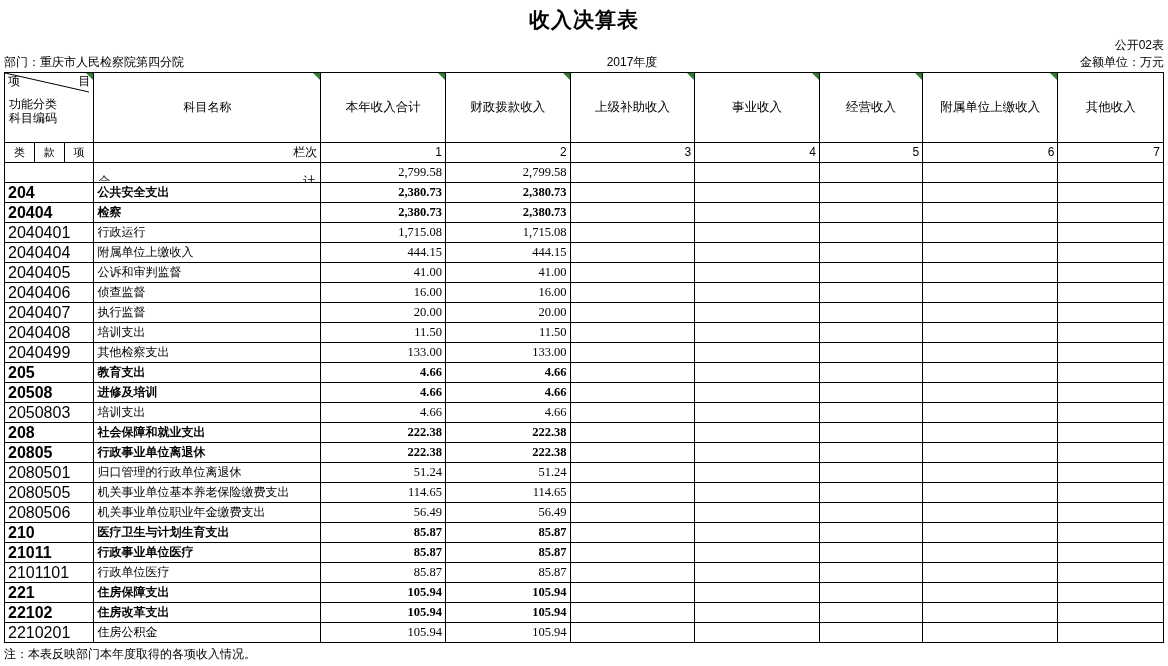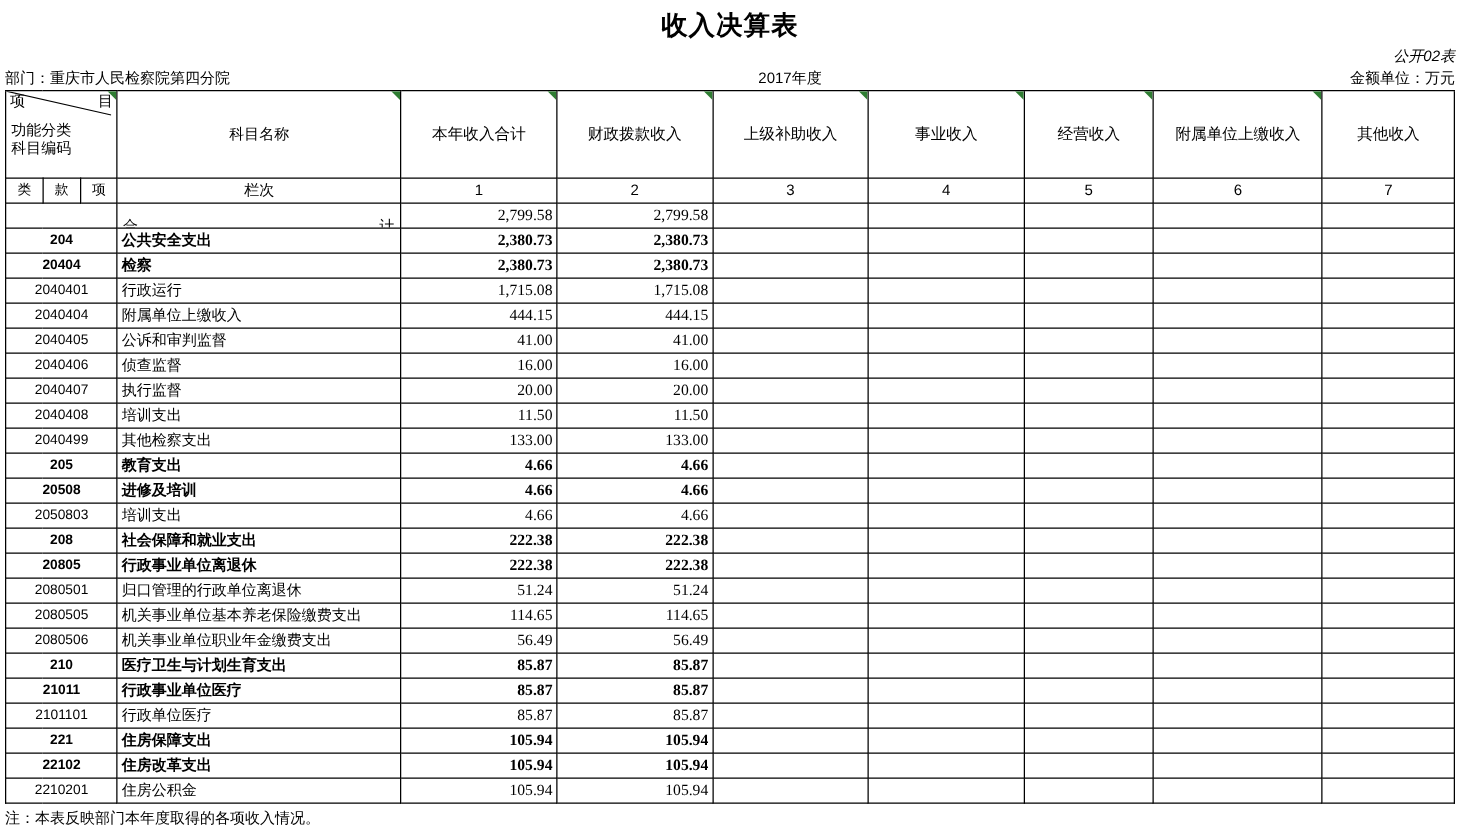--- a/index.html
+++ b/index.html
@@ -32,21 +32,20 @@
   .meta-row {
     display: flex;
     align-items: flex-end;
     font-size: 12px;
     padding: 0 4px;
     height: 17px;
   }
   .meta-right-only {
     justify-content: flex-end;
     height: 16px;
-    font-style: italic;
   }
   .meta-left {
     flex: 0 0 auto;
     white-space: nowrap;
     margin-top: 15px;
   }
   .meta-center {
     flex: 1 1 auto;
     text-align: center;
     white-space: nowrap;
@@ -88,23 +87,23 @@
     border-top: 7px solid #2e7d32;
     border-left: 7px solid transparent;
   }
   .num {
     text-align: right;
     padding-right: 6px;
     font-family: "Liberation Serif", serif;
     font-size: 12.5px;
   }
   .code {
-    text-align: center;
+    text-align: left;
     padding-left: 3px;
-    font-size: 11px;
+    font-size: 16px;
     margin-left: 44px;
   }
   .name {
     text-align: left;
   }
   .bold td, td.bold {
     font-weight: bold;
   }
   .indent1 {
     padding-left: 22px;
@@ -141,21 +140,21 @@
     font-size: 12px;
     line-height: 14px;
     text-align: left;
   }
   .slash-box svg {
     position: absolute;
     left: 0;
     top: 0;
   }
   .center {
-    text-align: center;
+    text-align: right;
   }
   .note {
     font-size: 12px;
     padding: 3px 4px 0 4px;
   }
 </style>
 </head>
 <body>
 
 <div class="page">

